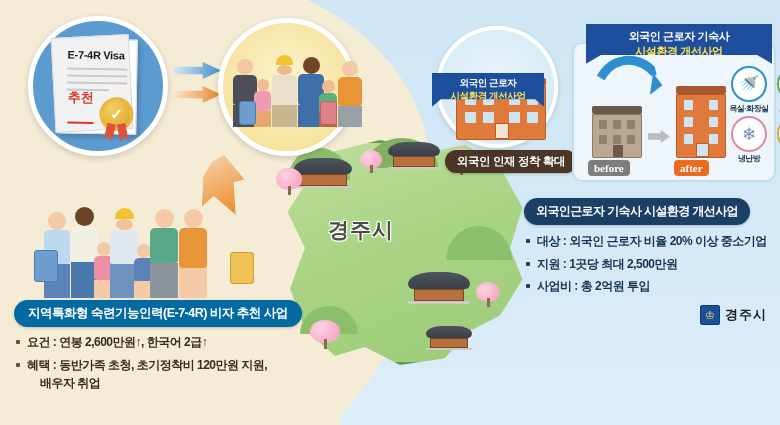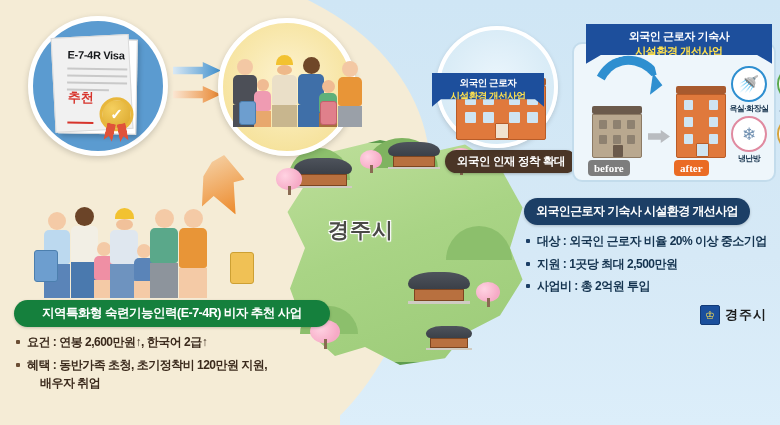--- a/index.html
+++ b/index.html
@@ -126,22 +126,22 @@
   
   .pill-brown {
     position:absolute; background:#4a3526; color:#fff; border-radius:13px;
     font-size:12.5px; font-weight:700; padding:4px 14px; white-space:nowrap;
     letter-spacing:-.4px; box-shadow:0 1px 3px rgba(0,0,0,.25);
   }
 
   
   .info-left { position:absolute; left:14px; top:300px; width:320px; }
   .info-left .hdr {
-    display:inline-block; background:#15803d; color:#fff; border-radius:14px;
-    font-size:12.5px; font-weight:700; padding:5px 28px; letter-spacing:-.5px;
+    display:inline-block; background:#0369a1; color:#fff; border-radius:14px;
+    font-size:12.5px; font-weight:700; padding:5px 14px; letter-spacing:-.5px;
     box-shadow:0 1px 3px rgba(0,0,0,.2);
   }
   .bullets { margin-top:8px; }
   .bullets li {
     list-style:none; font-size:12px; font-weight:700; color:#3b2a1c;
     letter-spacing:-.5px; margin-bottom:7px; padding-left:13px; position:relative; line-height:1.3;
   }
   .bullets li::before {
     content:""; position:absolute; left:2px; top:5px; width:4px; height:4px;
     background:#6b4e34; border-radius:1px;

